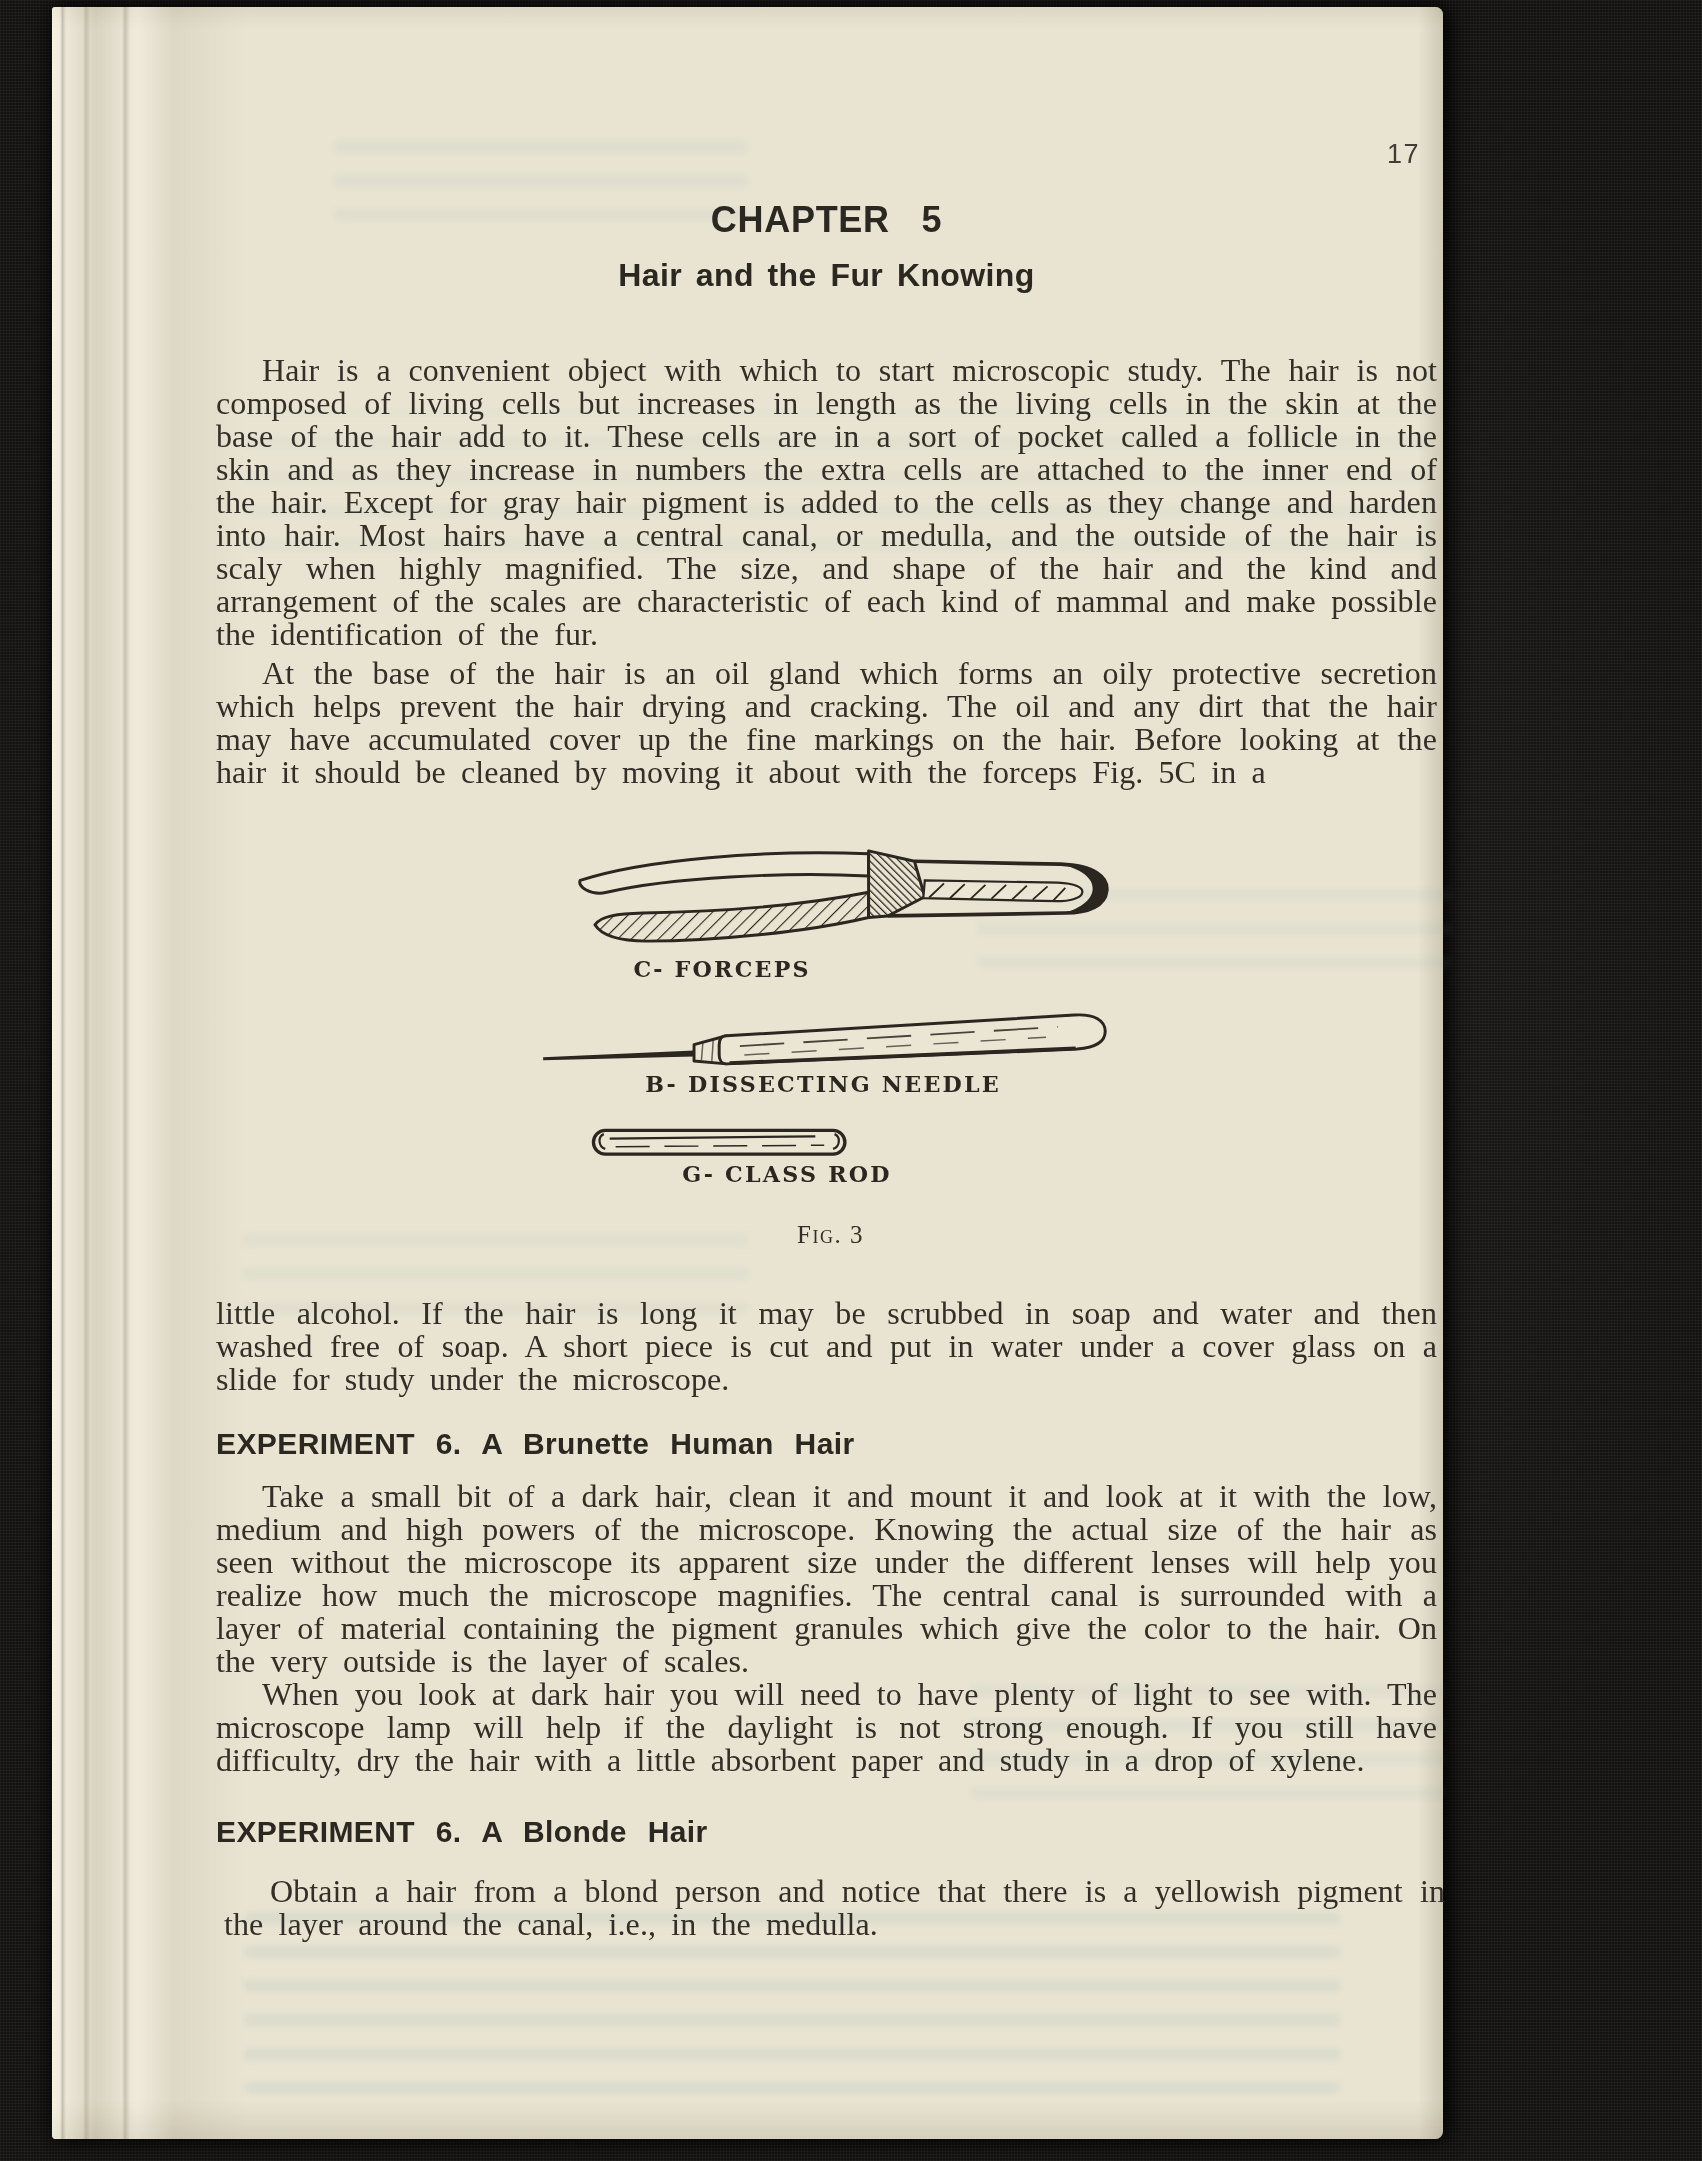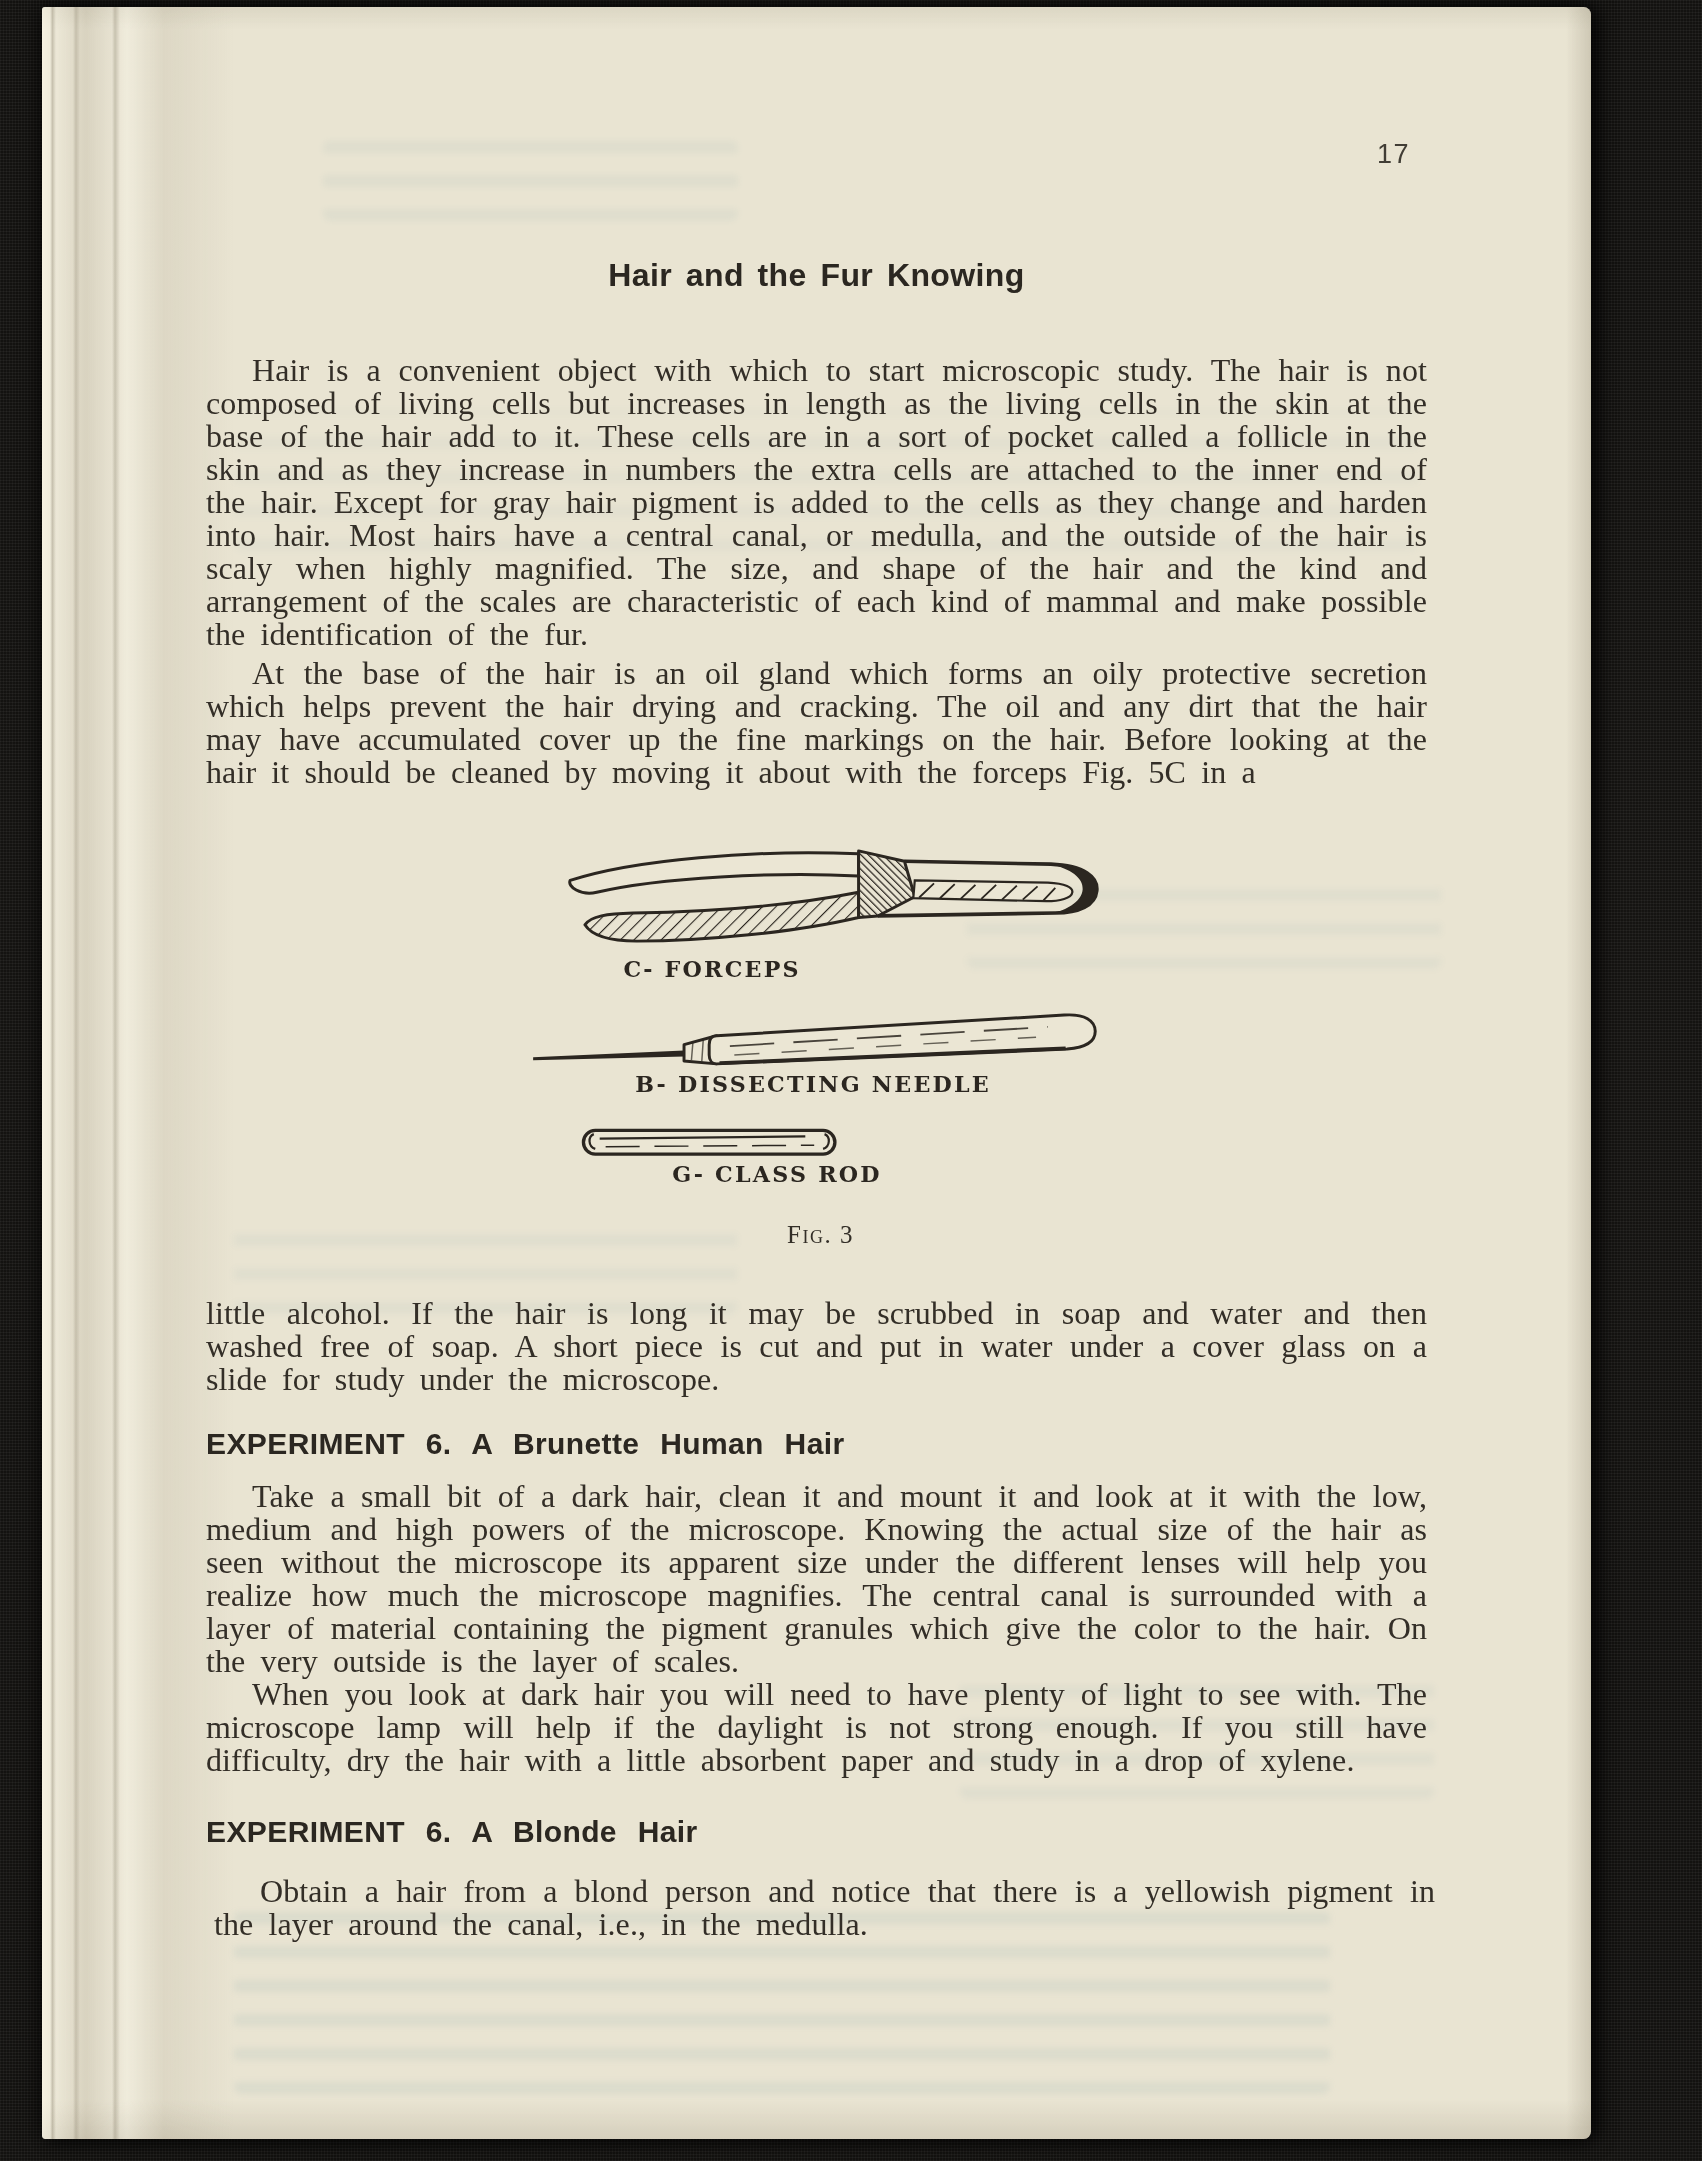--- a/index.html
+++ b/index.html
@@ -11,22 +11,22 @@
     overflow: hidden;
     background-color: #151311;
     background-image:
       repeating-linear-gradient(0deg, rgba(255,255,255,0.045) 0 0.7px, transparent 0.7px 3px),
       repeating-linear-gradient(90deg, rgba(255,255,255,0.035) 0 0.7px, transparent 0.7px 3px),
       radial-gradient(ellipse at 50% 45%, #23201d 0%, #131210 75%);
   }
 
   .page {
     position: absolute;
-    left: 42px; top: 7.4px;
-    width: 1549px; height: 2132px;
+    left: 52px; top: 7.4px;
+    width: 1391px; height: 2132px;
     background-color: #e9e4d2;
     border-radius: 3px 7.4px 7.4px 3.7px;
     box-shadow: 0 0 22px rgba(0,0,0,0.85), 9px 0 18px rgba(0,0,0,0.5);
   }
   
   .page .shade {
     position: absolute; inset: 0; pointer-events: none;
     background:
       linear-gradient(90deg, rgba(255,252,238,0.55) 0px, rgba(120,108,84,0.14) 44px, rgba(255,253,242,0.30) 85px, rgba(120,108,84,0.10) 122px, rgba(0,0,0,0) 192px),
       linear-gradient(270deg, rgba(110,100,78,0.22) 0px, rgba(0,0,0,0) 25px),
@@ -109,20 +109,21 @@
 
     <div class="ghost" style="left:281px; top:133px; width:415px; height:81px;"></div>
     <div class="ghost" style="left:192px; top:403px; width:1184px; height:141px; opacity:0.28;"></div>
     <div class="ghost" style="left:925px; top:866px; width:474px; height:96px; opacity:0.4;"></div>
     <div class="ghost" style="left:192px; top:1218px; width:503px; height:89px; opacity:0.4;"></div>
     <div class="ghost" style="left:918px; top:1666px; width:474px; height:126px; opacity:0.42;"></div>
     <div class="ghost" style="left:192px; top:1902px; width:1096px; height:185px; opacity:0.6;"></div>
 
     <div class="pgnum" style="left:1335px; top:132px;">17</div>
 
+    <div class="heading-sans chapter" style="left:164px; top:192px; width:1221px;">CHAPTER 5</div>
 
     <div class="heading-sans chtitle" style="left:164px; top:250px; width:1221px;">Hair and the Fur Knowing</div>
 
     <p class="bodytext indent" style="left:164px; top:314px; width:1221px; margin:0; padding-top:33px;">Hair is a convenient object with which to start microscopic study. The hair is not composed of living cells but increases in length as the living cells in the skin at the base of the hair add to it. These cells are in a sort of pocket called a follicle in the skin and as they increase in numbers the extra cells are attached to the inner end of the hair. Except for gray hair pigment is added to the cells as they change and harden into hair. Most hairs have a central canal, or medulla, and the outside of the hair is scaly when highly magnified. The size, and shape of the hair and the kind and arrangement of the scales are characteristic of each kind of mammal and make possible the identification of the fur.</p>
 
     <p class="bodytext indent" style="left:164px; top:650px; width:1221px; margin:0;">At the base of the hair is an oil gland which forms an oily protective secretion which helps prevent the hair drying and cracking. The oil and any dirt that the hair may have accumulated cover up the fine markings on the hair. Before looking at the hair it should be cleaned by moving it about with the forceps Fig. 5C in a</p>
 
     <svg class="figure-svg" style="left:417px; top:835px;" width="703" height="355" viewBox="0 0 950 480">
       <defs>
         <pattern id="hatch" width="13" height="13" patternTransform="rotate(45)" patternUnits="userSpaceOnUse">

